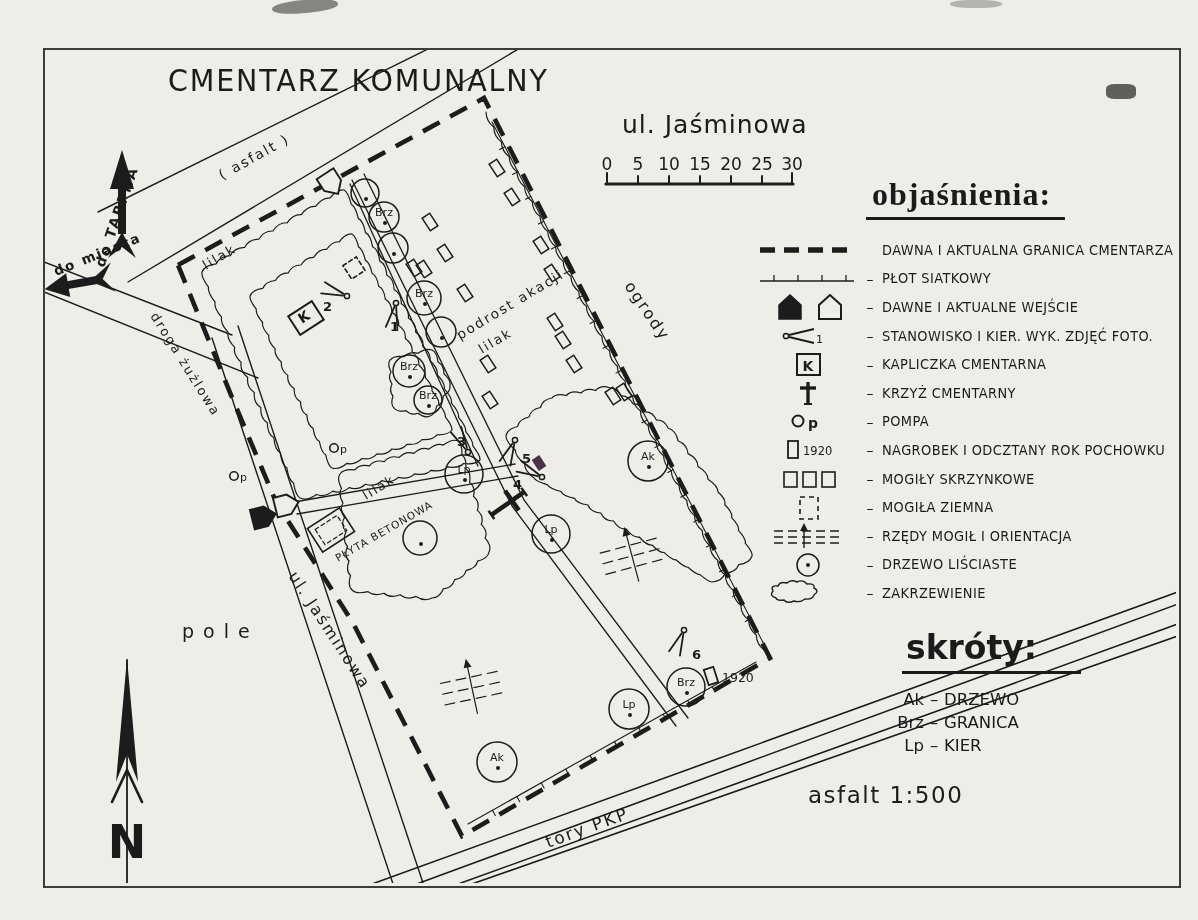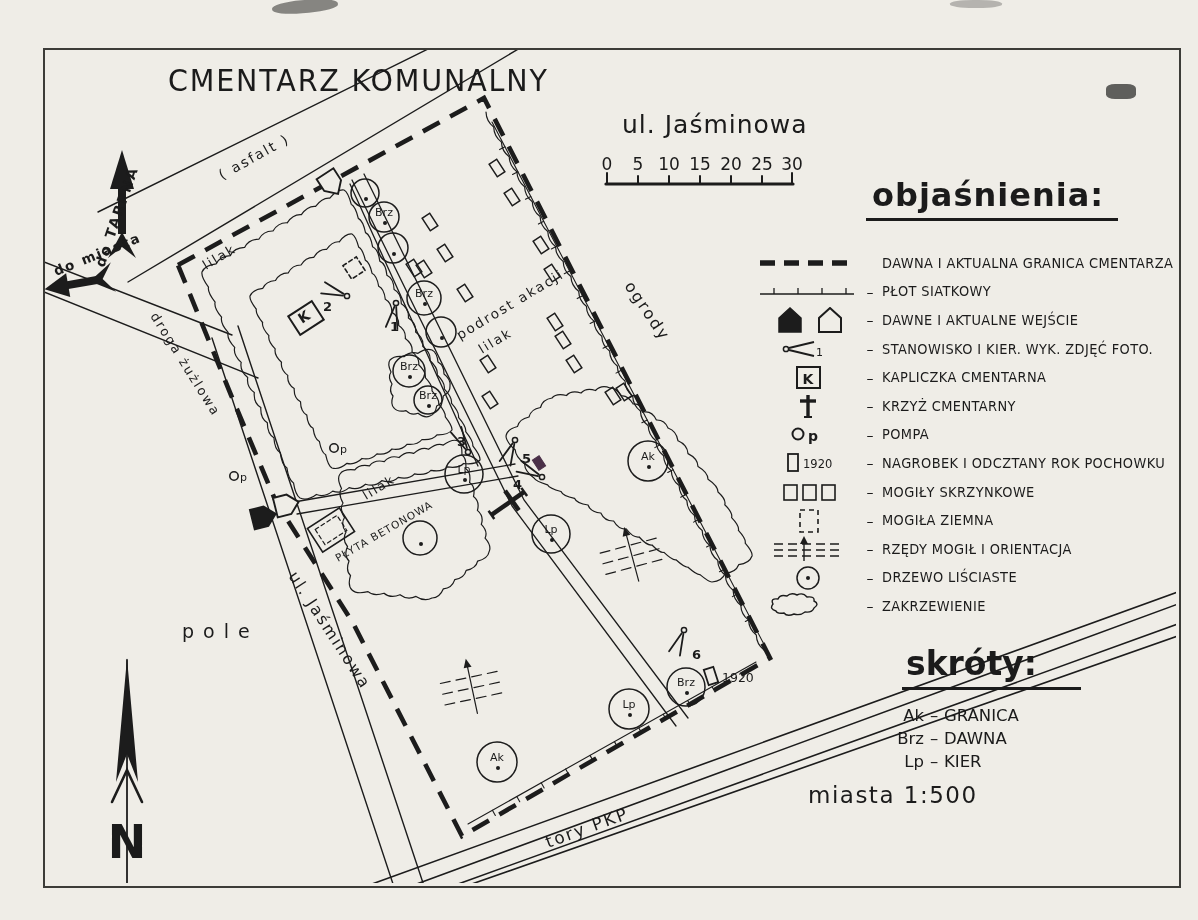--- a/index.html
+++ b/index.html
@@ -15,30 +15,30 @@
   .title-left{position:absolute;left:168px;top:62px;font-size:31px;letter-spacing:2px;
               transform:scaleX(.92);transform-origin:left top;white-space:nowrap;}
   .title-main{position:absolute;left:512px;top:44px;white-space:nowrap;}
   .title-main span{display:inline-block;font-size:50px;font-weight:bold;letter-spacing:1px;
               border-bottom:4px solid #111;padding-bottom:5px;
               transform:scaleX(.82);transform-origin:left top;}
   .title-sub{position:absolute;left:622px;top:110px;font-size:25px;letter-spacing:1px;}
   
   .legend{position:absolute;left:758px;top:176px;width:426px;}
   .legend-title{font-size:32px;font-weight:600;letter-spacing:1px;margin-left:108px;
-                display:inline-block;border-bottom:3px solid #1b1b1b;padding:0 14px 4px 6px;}
-  .legend-list{margin-top:28px;}
+                display:inline-block;border-bottom:3px solid #1b1b1b;padding:0 14px 4px 6px;font-family:Liberation Serif, serif;}
+  .legend-list{margin-top:16px;}
   .legend-row{display:flex;align-items:center;height:28.6px;}
   .legend-icon{width:100px;flex:0 0 100px;}
   .legend-sep{width:24px;flex:0 0 24px;text-align:center;font-size:14px;}
   .legend-row:first-child .legend-sep{visibility:hidden;}
   .legend-label{font-size:13.4px;letter-spacing:.4px;white-space:nowrap;transform:scaleX(.97);
                 transform-origin:left center;}
   
-  .skroty{position:absolute;left:880px;top:644px;}
+  .skroty{position:absolute;left:880px;top:628px;}
   .skroty-title{font-size:33px;font-weight:600;display:inline-block;margin-left:22px;
                 border-bottom:3px solid #1b1b1b;padding:0 44px 4px 4px;}
   .skroty-list{margin-top:14px;}
   .skroty-row{display:grid;grid-template-columns:44px 20px auto;font-size:16.5px;
               line-height:23px;font-weight:500;}
   .skroty-abbr{text-align:right;}
   .skroty-dash{text-align:center;}
   .skala{position:absolute;left:808px;top:782px;font-size:23px;letter-spacing:1.5px;}
   svg text{font-family:"DejaVu Sans",sans-serif;fill:#1b1b1b;stroke:none;}
   .map-label{letter-spacing:2px;}
@@ -507,30 +507,30 @@
 
     </div>
   </div>
 
   <div class="skroty">
     <span class="skroty-title">skróty:</span>
     <div class="skroty-list">
       <div class="skroty-row">
         <span class="skroty-abbr">Ak</span>
         <span class="skroty-dash">–</span>
-        <span>GRANICA</span>
+        <span>DRZEWO</span>
       </div>
       <div class="skroty-row">
         <span class="skroty-abbr">Brz</span>
         <span class="skroty-dash">–</span>
-        <span>DAWNA</span>
+        <span>GRANICA</span>
       </div>
       <div class="skroty-row">
         <span class="skroty-abbr">Lp</span>
         <span class="skroty-dash">–</span>
         <span>KIER</span>
       </div>
     </div>
   </div>
 
-  <div class="skala">miasta 1:500</div>
+  <div class="skala">asfalt 1:500</div>
 
 </div>
 
 </body></html>

